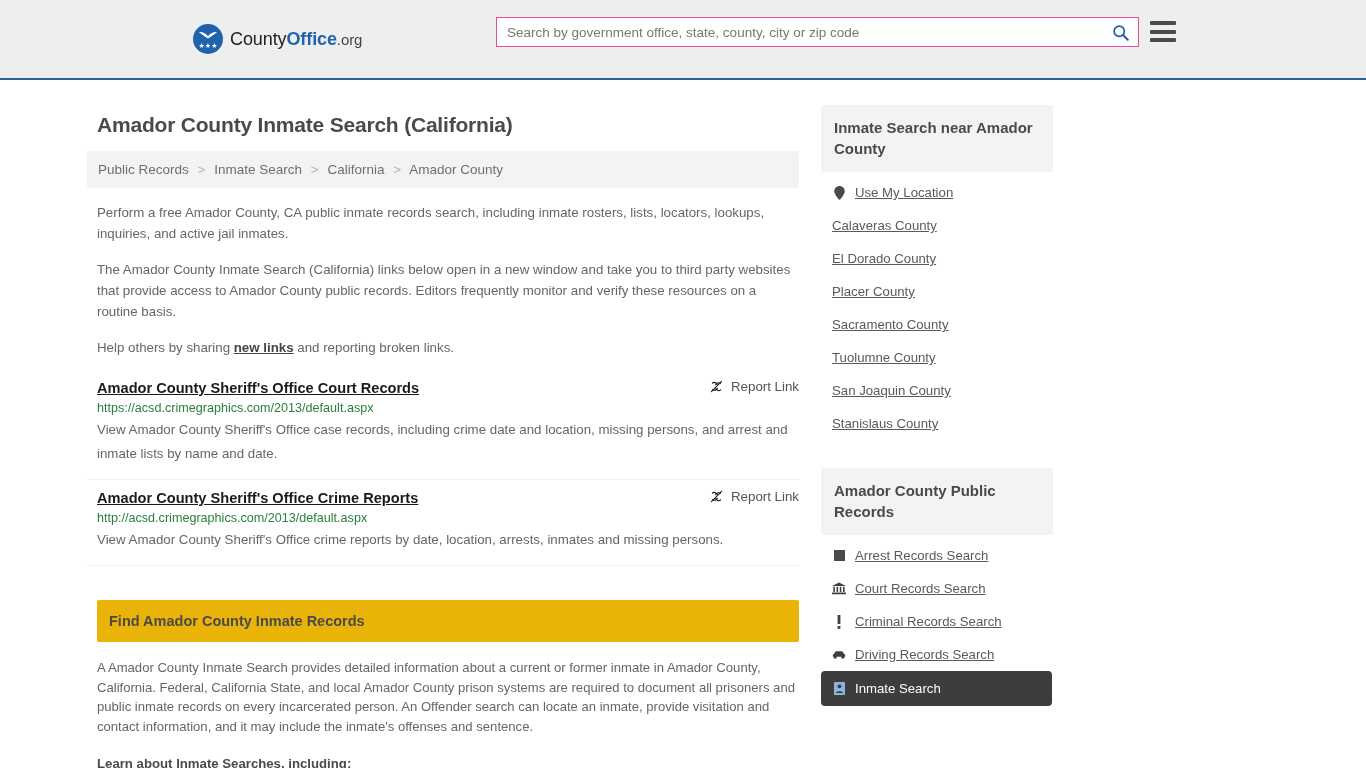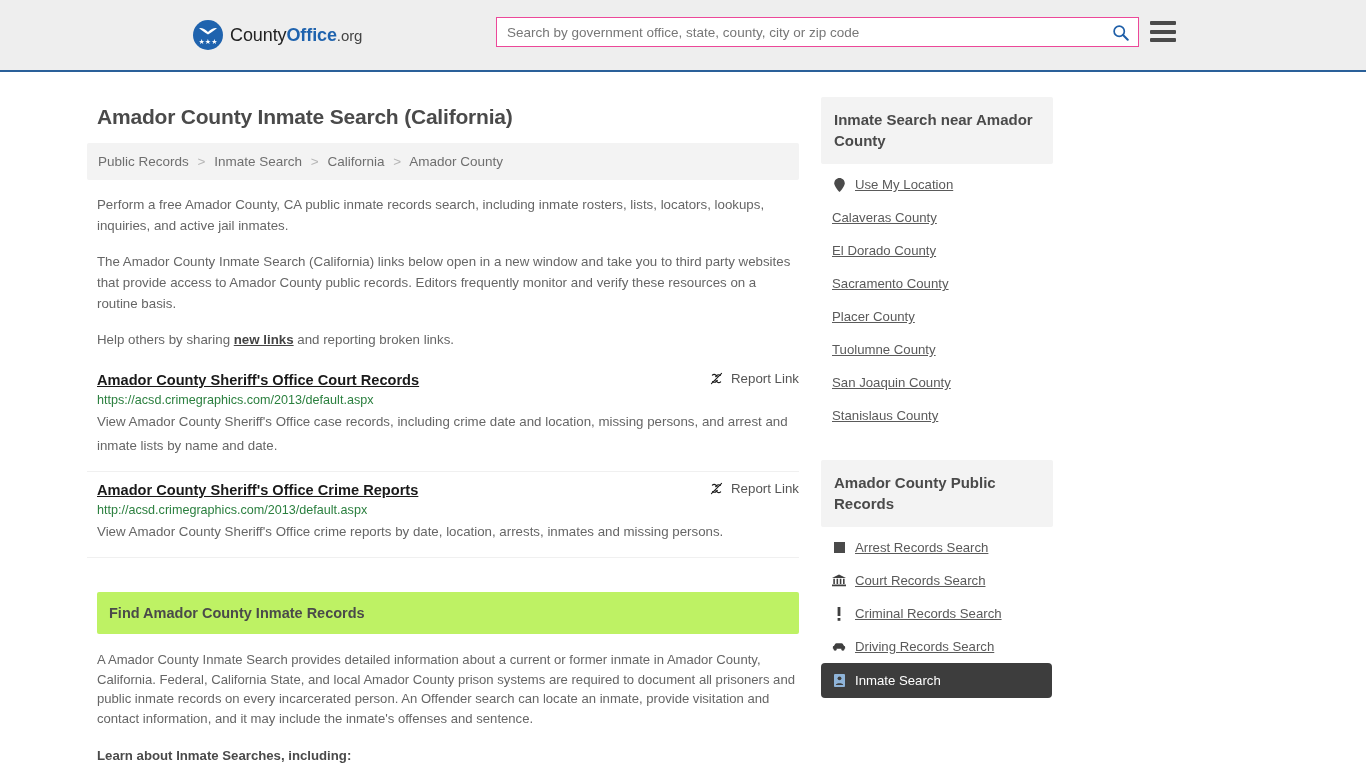--- a/index.html
+++ b/index.html
@@ -7,21 +7,21 @@
     width: 1366px;
     height: 768px;
     overflow: hidden;
     background: #ffffff;
     font-family: "Liberation Sans", sans-serif;
     color: #555555;
   }
 
   
   .site-header {
-    height: 72px;
+    height: 80px;
     background: #eeeeee;
     border-bottom: 2px solid #2a6099;
     display: flex;
     align-items: center;
     position: relative;
   }
   .logo-wrap {
     display: flex;
     align-items: center;
     margin-left: 193px;
@@ -173,21 +173,21 @@
   .report-link {
     position: absolute;
     right: 0; top: 6px;
     display: flex; align-items: flex-start; gap: 7px;
     font-size: 13.3px; color: #555; cursor: pointer;
     white-space: nowrap;
   }
 
   
   .section-head {
-    background: #bef264;
+    background: #eab308;
     padding: 13px 12px;
     font-size: 14.5px;
     font-weight: bold;
     color: #4a4a4a;
     margin: 34px 0 0 10px;
     border-radius: 2px;
   }
   .section-body { margin-left: 10px; }
   .section-body p {
     font-size: 13.1px;
@@ -350,24 +350,24 @@
           <a>Use My Location</a>
         </div>
 
         <div class="side-item">
           <a>Calaveras County</a>
         </div>
         <div class="side-item">
           <a>El Dorado County</a>
         </div>
         <div class="side-item">
+          <a>Placer County</a>
+        </div>
+        <div class="side-item">
           <a>Sacramento County</a>
-        </div>
-        <div class="side-item">
-          <a>Placer County</a>
         </div>
         <div class="side-item">
           <a>Tuolumne County</a>
         </div>
         <div class="side-item">
           <a>San Joaquin County</a>
         </div>
         <div class="side-item">
           <a>Stanislaus County</a>
         </div>

